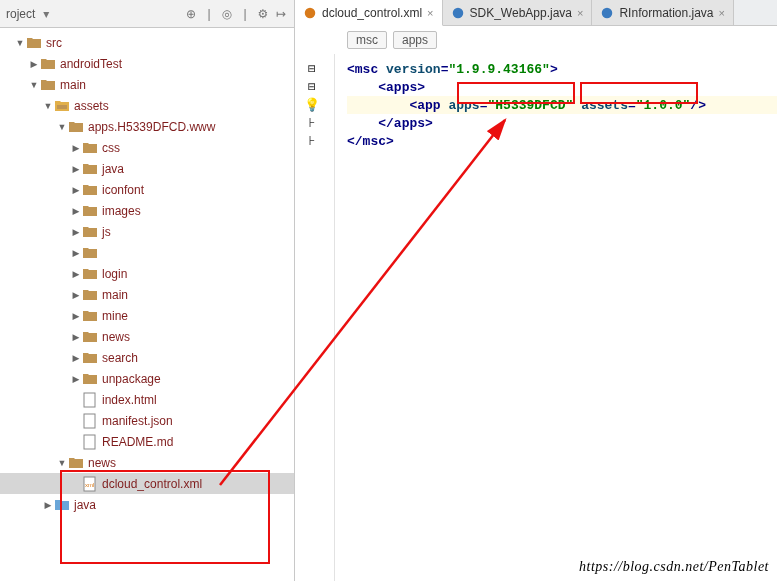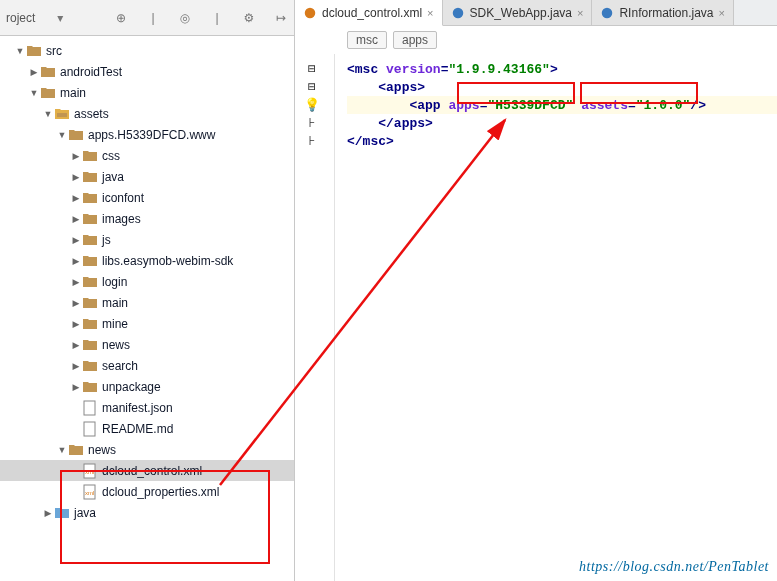--- a/index.html
+++ b/index.html
@@ -1,51 +1,51 @@
 <!DOCTYPE html>
 <html><head>
 <meta charset="utf-8">
 <style>
   * { margin: 0; padding: 0; box-sizing: border-box; }
   body { font-family: "Segoe UI", Tahoma, sans-serif; font-size: 12px; color: #333; background: #fff; width: 777px; height: 581px; overflow: hidden; position: relative; }
   .top { display: flex; height: 100%; }
   .left { width: 295px; border-right: 1px solid #c8c8c8; display:flex; flex-direction:column;}
   .right { flex: 1; display: flex; flex-direction: column; }
-  .left-toolbar { height: 36px; border-bottom: 1px solid #c8c8c8; display:flex; align-items:center; padding: 0 6px; background: #f2f2f2; gap:18px;}
+  .left-toolbar { height: 28px; border-bottom: 1px solid #c8c8c8; display:flex; align-items:center; padding: 0 6px; background: #f2f2f2; gap:4px;}
   .proj-title { font-size: 12px; color:#555; }
   .spacer { flex:1; }
   .tb-icon { width:14px; height:14px; display:inline-flex; align-items:center;justify-content:center; color:#777;}
   .tree { flex:1; overflow:auto; padding-top:4px; }
   .node { display:flex; align-items:center; height:21px; white-space:nowrap; }
   .indent { display:inline-block; width: 14px; }
   .arrow { width:12px; display:inline-flex; align-items:center; justify-content:center; color:#666; font-size:9px; cursor:pointer;}
   .arrow.empty { visibility:hidden; }
   .nicon { width:16px; height:16px; display:inline-flex; align-items:center; justify-content:center; margin-right:4px; }
-  .nlabel { font-size:12px; color:#0f172a; }
+  .nlabel { font-size:12px; color:#7f1d1d; }
   .selected { background:#d6d6d6; }
   .redbox { position:absolute; border:2px solid #ea0f0f; pointer-events:none; }
   
   .tabs { height:26px; display:flex; align-items:stretch; border-bottom:1px solid #c8c8c8; background:#eceef0; }
   .tab { display:flex; align-items:center; padding:0 8px; gap:5px; font-size:12px; border-right:1px solid #c8c8c8; background:#e4e4e4; cursor:pointer;}
   .tab.active { background:#fff; border-bottom:1px solid #fff; margin-bottom:-1px;}
   .tab .close { color:#888; font-size:11px; }
   .tab .ficon { width:14px; height:14px; display:inline-flex;}
   .crumbs { height:28px; display:flex; align-items:center; padding-left: 52px; gap:6px;}
   .crumb { border:1px solid #bfbfbf; background:#f6f6f6; padding:1px 8px; border-radius:2px; font-size:12px; color:#555;}
   .editor { flex:1; position:relative; font-family: Consolas, "Courier New", monospace; font-size:13px; background:#fff; }
   .gutter { position:absolute; left:0; top:0; width:40px; height:100%; border-right:1px solid #e2e2e2; }
   .code { padding-left: 52px; padding-top:6px; }
   .codeline { height:18px; display:flex; align-items:center; }
   .hl-line { background:#fffbe6; }
   .gut-icon { position:absolute; left:10px; width:14px; height:14px; display:flex;align-items:center;justify-content:center;}
   .tag { color:#000080; font-weight:bold; }
-  .attrname { color:#6d28d9; font-weight:bold;}
+  .attrname { color:#0c4a6e; font-weight:bold;}
   .attrval { color:#008000; font-weight:bold;}
   .punct { color:#000080; font-weight:bold;}
-  .watermark { position:absolute; right:8px; bottom:6px; color:#0369a1; font-style:italic; font-family: Georgia, serif; font-size:14px; letter-spacing:.5px;}
+  .watermark { position:absolute; right:8px; bottom:6px; color:#000000; font-style:italic; font-family: Georgia, serif; font-size:14px; letter-spacing:.5px;}
   .arrow-line { position:absolute; pointer-events:none; }
 </style>
 </head>
 <body>
 
 <div class="top">
   <div class="left">
     <div class="left-toolbar">
       <span class="proj-title">roject</span>
       <span class="tb-icon">▾</span>
@@ -195,21 +195,20 @@
             <span class="indent"></span>
             <span class="indent"></span>
             <span class="indent"></span>
             <span class="indent"></span>
             <span class="arrow ">▶</span>
             <span class="nicon">
               <svg viewBox="0 0 16 16">
                 <path fill="#c09553" d="M1 3h5l1 1h8v9H1z"></path>
               </svg>
             </span>
-            <span class="nlabel">libs.easymob-webim-sdk</span>
           </div>
           <div class="node">
             <span class="indent"></span>
             <span class="indent"></span>
             <span class="indent"></span>
             <span class="indent"></span>
             <span class="indent"></span>
             <span class="arrow ">▶</span>
             <span class="nicon">
               <svg viewBox="0 0 16 16">
@@ -280,20 +279,34 @@
             <span class="indent"></span>
             <span class="indent"></span>
             <span class="indent"></span>
             <span class="arrow ">▶</span>
             <span class="nicon">
               <svg viewBox="0 0 16 16">
                 <path fill="#c09553" d="M1 3h5l1 1h8v9H1z"></path>
               </svg>
             </span>
             <span class="nlabel">unpackage</span>
+          </div>
+          <div class="node">
+            <span class="indent"></span>
+            <span class="indent"></span>
+            <span class="indent"></span>
+            <span class="indent"></span>
+            <span class="indent"></span>
+            <span class="arrow empty">▶</span>
+            <span class="nicon">
+              <svg viewBox="0 0 16 16">
+                <rect x="2" y="1" width="11" height="14" fill="#fff" stroke="#888"></rect>
+              </svg>
+            </span>
+            <span class="nlabel">index.html</span>
           </div>
           <div class="node">
             <span class="indent"></span>
             <span class="indent"></span>
             <span class="indent"></span>
             <span class="indent"></span>
             <span class="indent"></span>
             <span class="arrow empty">▶</span>
             <span class="nicon">
               <svg viewBox="0 0 16 16">
@@ -338,35 +351,20 @@
           <span class="indent"></span>
           <span class="indent"></span>
         <span class="arrow empty">▶</span>
         <span class="nicon">
             <svg viewBox="0 0 16 16">
               <rect x="2" y="1" width="11" height="14" fill="#fff" stroke="#888"></rect>
               <text x="3" y="11" font-size="6" fill="#d87a1a">xml</text>
             </svg>
           </span>
         <span class="nlabel">dcloud_control.xml</span>
-      </div>
-      <div class="node">
-        <span class="indent"></span>
-          <span class="indent"></span>
-          <span class="indent"></span>
-          <span class="indent"></span>
-          <span class="indent"></span>
-        <span class="arrow empty">▶</span>
-        <span class="nicon">
-            <svg viewBox="0 0 16 16">
-              <rect x="2" y="1" width="11" height="14" fill="#fff" stroke="#888"></rect>
-              <text x="3" y="11" font-size="6" fill="#d87a1a">xml</text>
-            </svg>
-          </span>
-        <span class="nlabel">dcloud_properties.xml</span>
       </div>
       <div class="node">
         <span class="indent"></span>
           <span class="indent"></span>
           <span class="indent"></span>
         <span class="arrow">▶</span>
         <span class="nicon">
             <svg viewBox="0 0 16 16">
               <path fill="#6aa6d8" d="M1 3h5l1 1h8v9H1z"></path>
             </svg>

